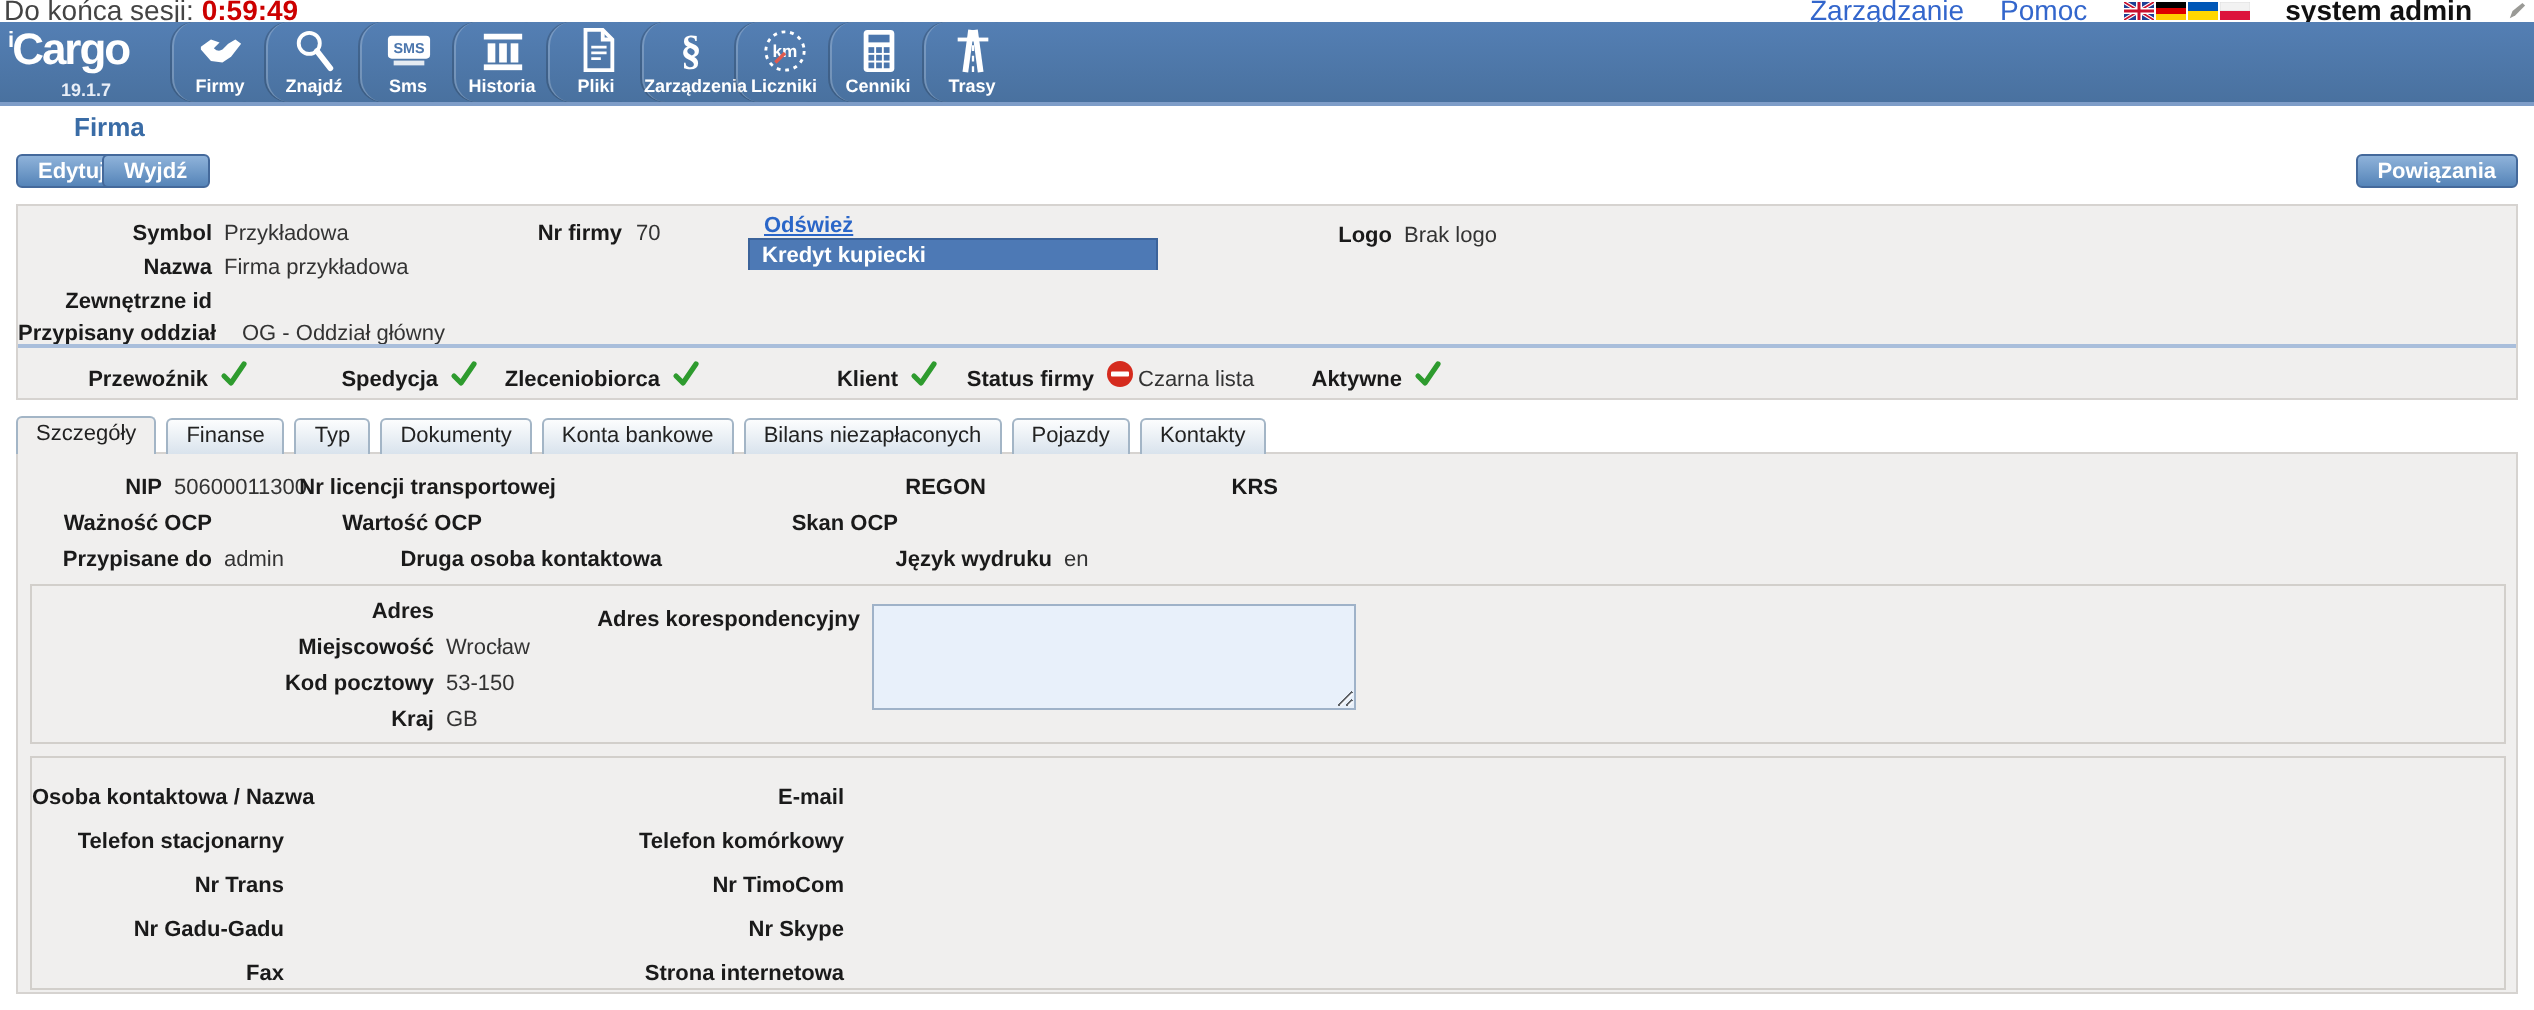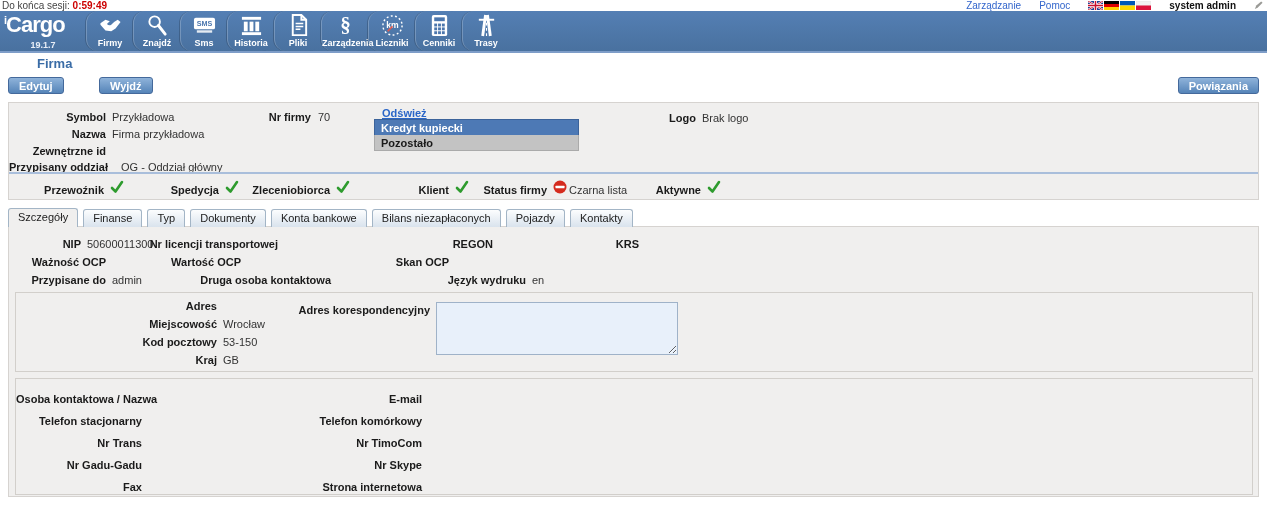--- a/index.html
+++ b/index.html
@@ -1,20 +1,20 @@
 <!DOCTYPE html>
 <html><head>
 <meta charset="utf-8">
 <style>
   * { box-sizing: border-box; margin: 0; padding: 0; }
   html,body { width:1267px; height:505px; background:#fff; font-family:"Liberation Sans",sans-serif; font-size:11px; color:#1a1a1a; overflow:hidden; }
   #root { position:relative; width:1267px; height:505px; }
 
   
-  .topstrip { position:absolute; top:0; left:0; width:100%; height:11px; background:#fff; font-size:10px; line-height:11px; }
+  .topstrip { position:absolute; top:0; left:0; width:100%; height:11px; background:#fff; font-size:14px; line-height:11px; }
   .session { position:absolute; left:2px; top:0; color:#444; white-space:nowrap; }
   .session .time { color:#cc0000; font-weight:bold; }
   .topright { position:absolute; right:4px; top:0; display:flex; align-items:center; gap:18px; white-space:nowrap; }
   .toplink { color:#3366cc; text-decoration:none; cursor:pointer; }
   .flags { display:flex; gap:1px; align-items:center; }
   .flag svg { width:15px; height:9px; display:block; }
   .username { font-weight:bold; color:#111; }
   .pencil svg { width:9px; height:9px; display:block; }
 
   
@@ -25,21 +25,21 @@
   .logover { position:absolute; bottom:1px; left:0; width:100%; text-align:center; font-size:9px; font-weight:bold; color:#e8eef7; }
   .titem { width:47px; position:relative; text-align:center; cursor:pointer; border-left:1px solid rgba(255,255,255,0.22); box-shadow:-1px 0 0 rgba(0,0,0,0.18);border-radius:12px; }
   .titem .ticon { display:block; height:27px; padding-top:3px; }
   .titem .ticon svg { width:23px; height:23px; display:inline-block; }
   .titem .tlabel { display:block; font-size:9px; font-weight:bold; color:#fff; margin-top:0px; }
 
   
   .heading { position:absolute; top:56px; left:8px; font-size:13px; font-weight:bold; color:#3a6ca6;padding-left:29px; }
   .btn { position:absolute; height:17px; padding:1px 10px; font-size:11px; font-weight:bold; color:#fff; background:linear-gradient(#8fb3da,#5584b8); border:1px solid #44699b; border-radius:3px; cursor:pointer; font-family:"Liberation Sans",sans-serif; }
   .btn-edit { left:8px; top:77px; }
-  .btn-exit { left:51px; top:77px;margin-left:48px; }
+  .btn-exit { left:51px; top:77px; }
   .btn-rel  { right:8px; top:77px; }
 
   
   .panel { position:absolute; left:8px; width:1251px; background:#f0efee; border:1px solid #d6d3d0; }
   .info-panel { top:102px; height:98px; }
   .content-panel { top:226px; height:271px; }
 
   .lblbox { position:absolute; text-align:right; font-weight:bold; white-space:nowrap; color:#1a1a1a; }
   .val { position:absolute; white-space:nowrap; color:#333; }
   .link { color:#2a66c8; text-decoration:underline; font-weight:bold; cursor:pointer; white-space:nowrap; position:absolute; }
@@ -212,21 +212,20 @@
   <div class="panel info-panel">
     <span class="lblbox" style="left:0;width:97px;top:8px">Symbol</span>
     <span class="val" style="left:103px;top:8px">Przykładowa</span>
 
     <span class="lblbox" style="left:210px;width:92px;top:8px">Nr firmy</span>
     <span class="val" style="left:309px;top:8px">70</span>
 
     <span class="link" style="left:373px;top:4px">Odśwież</span>
     <div class="credit-box">
       <div class="credit-hd">Kredyt kupiecki</div>
-      <div class="credit-row">Pozostało</div>
     </div>
 
     <span class="lblbox" style="left:590px;width:97px;top:9px">Logo</span>
     <span class="val" style="left:693px;top:9px">Brak logo</span>
 
     <span class="lblbox" style="left:0;width:97px;top:25px">Nazwa</span>
     <span class="val" style="left:103px;top:25px">Firma przykładowa</span>
 
     <span class="lblbox" style="left:0;width:97px;top:42px">Zewnętrzne id</span>
     <span class="val" style="left:103px;top:42px"></span>

